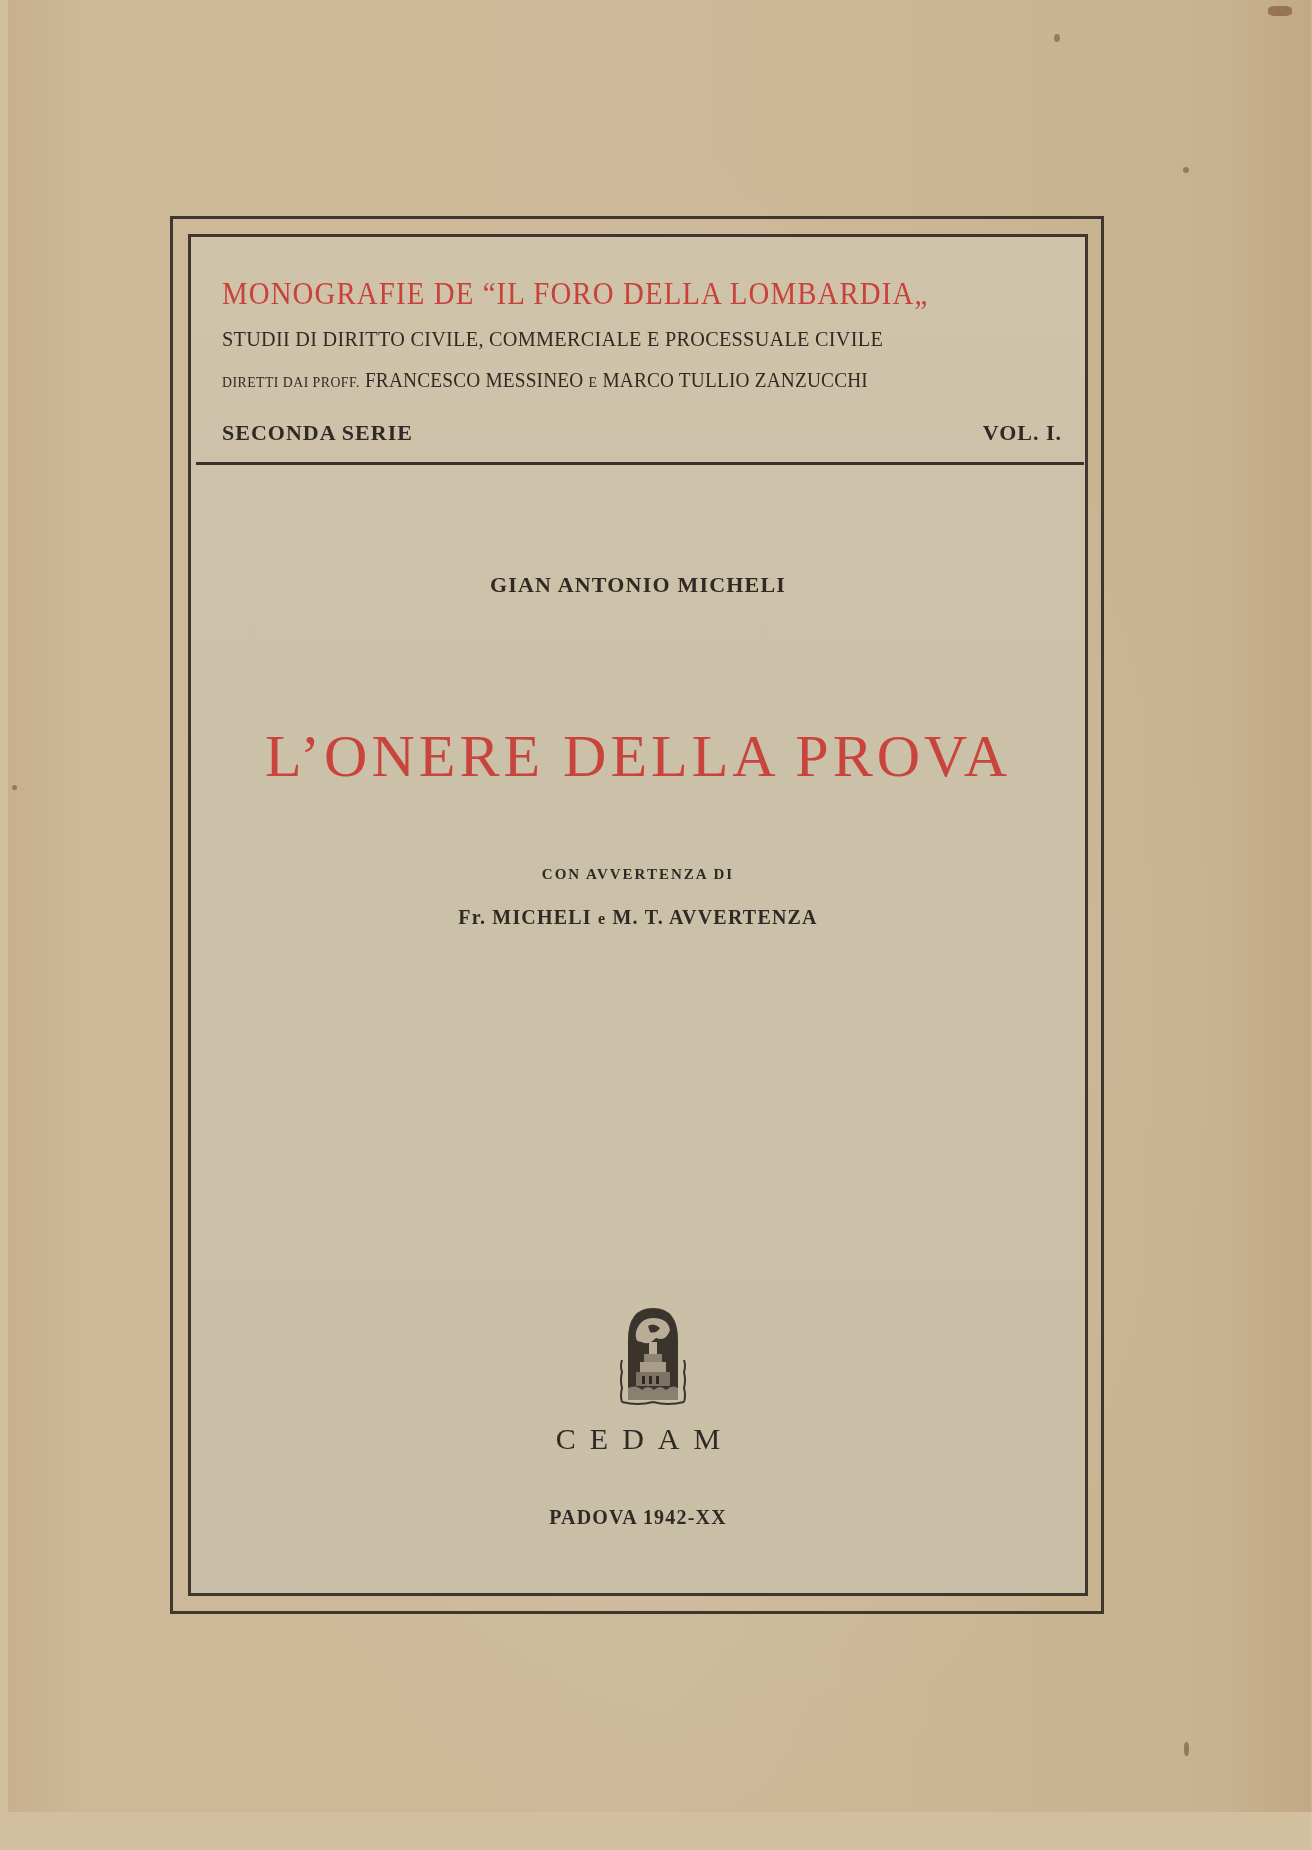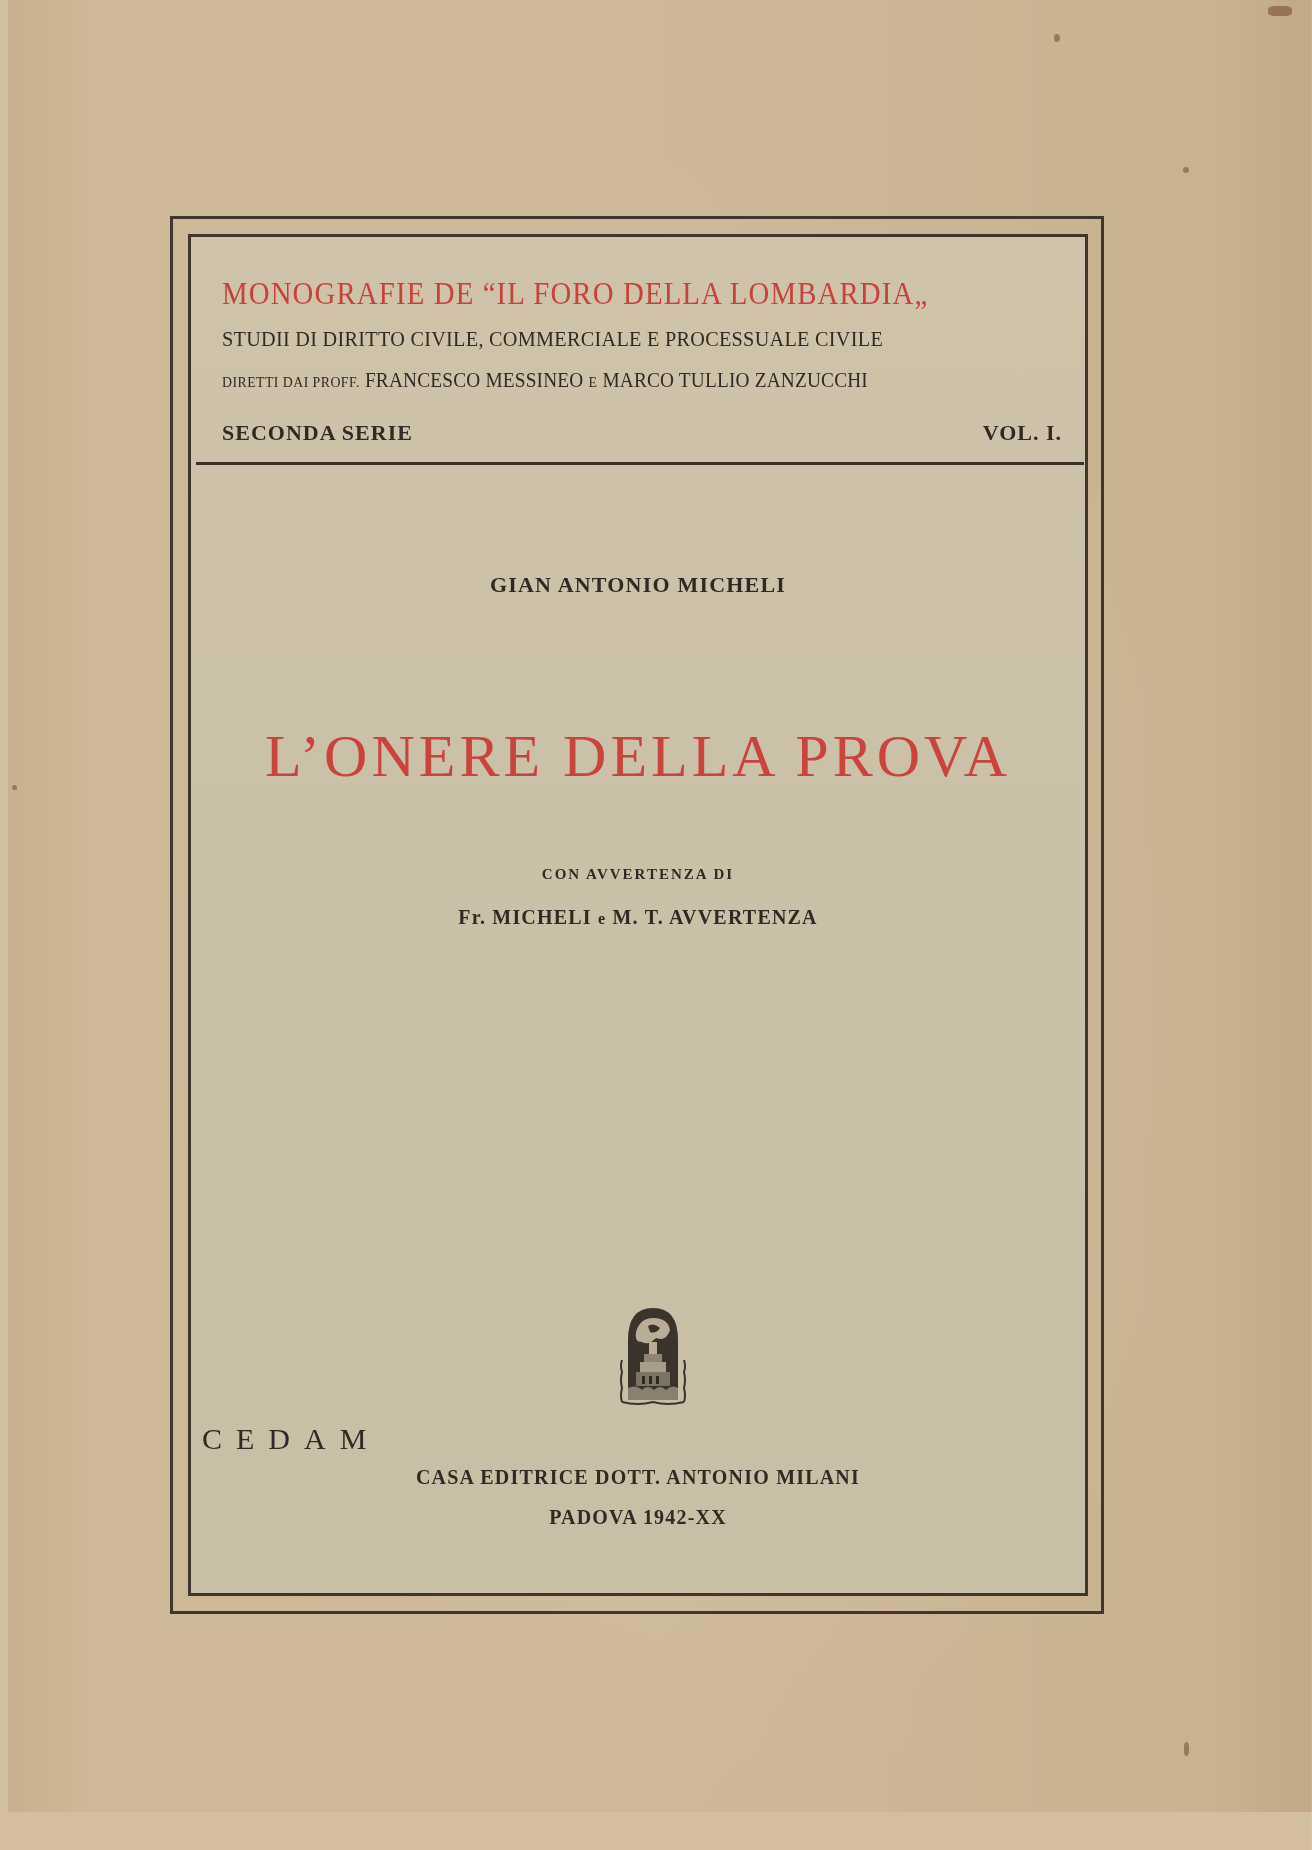--- a/index.html
+++ b/index.html
@@ -155,20 +155,21 @@
     .emblem {
       position: absolute;
       left: 610px; top: 1302px;
       width: 70px; height: 110px;
     }
 
     .publisher {
       position: absolute;
       left: 180px; top: 1422px;
       width: 900px;
+      text-align: center;
       font-size: 30px;
       color: #2f2a24;
       letter-spacing: 14px;
       padding-left: 14px;
       box-sizing: border-box;
     }
     .publisher-line {
       position: absolute;
       left: 180px;
       width: 900px;
@@ -224,15 +225,14 @@
     <rect x="24" y="74" width="3" height="8" fill="#2c2721"></rect>
     <rect x="31" y="74" width="3" height="8" fill="#2c2721"></rect>
     <rect x="38" y="74" width="3" height="8" fill="#2c2721"></rect>
     <path d="M10 86 Q18 82 24 88 Q30 82 36 88 Q42 82 48 88 Q54 82 60 86 L60 98 L10 98 Z" fill="#8a806f"></path>
     <path d="M4 58 Q2 64 4 70 Q2 78 4 86 Q2 94 4 100" stroke="#3a342d" stroke-width="2" fill="none"></path>
     <path d="M66 58 Q68 64 66 70 Q68 78 66 86 Q68 94 66 100" stroke="#3a342d" stroke-width="2" fill="none"></path>
     <path d="M4 100 Q20 104 35 100 Q50 104 66 100" stroke="#3a342d" stroke-width="2" fill="none"></path>
   </svg>
 
   <div class="publisher">CEDAM</div>
-  <div class="publisher-line l1">CASA EDITRICE DOTT. ANTONIO MILANI</div>
   <div class="publisher-line l2">PADOVA 1942-XX</div>
 </div>
 
 </body></html>

